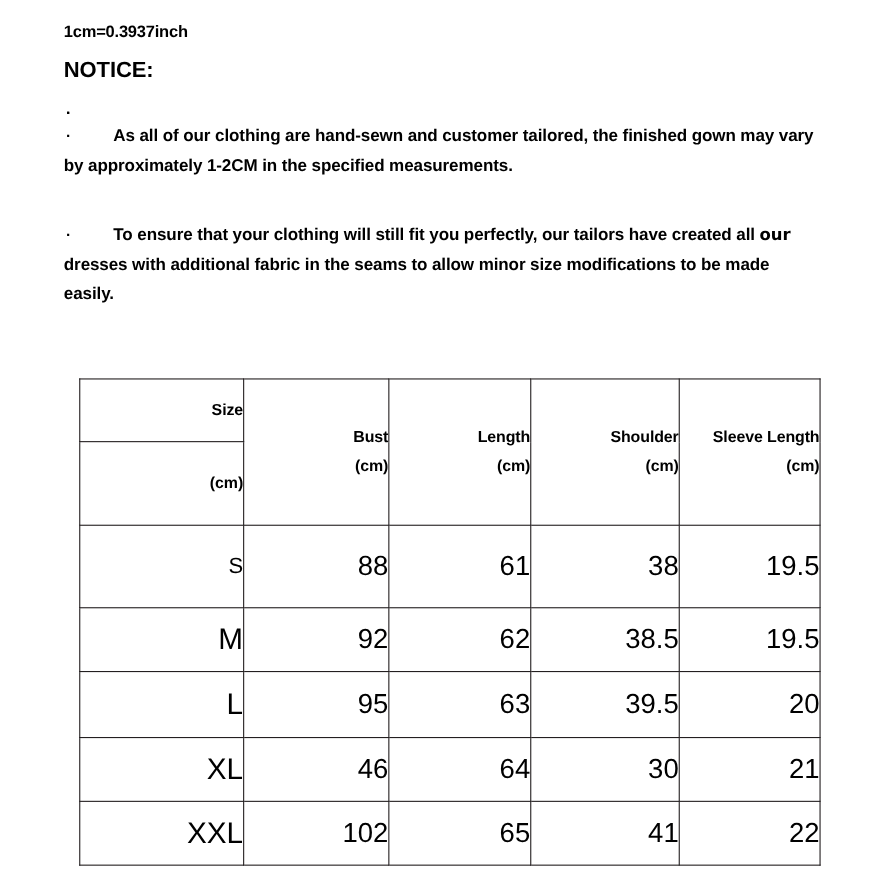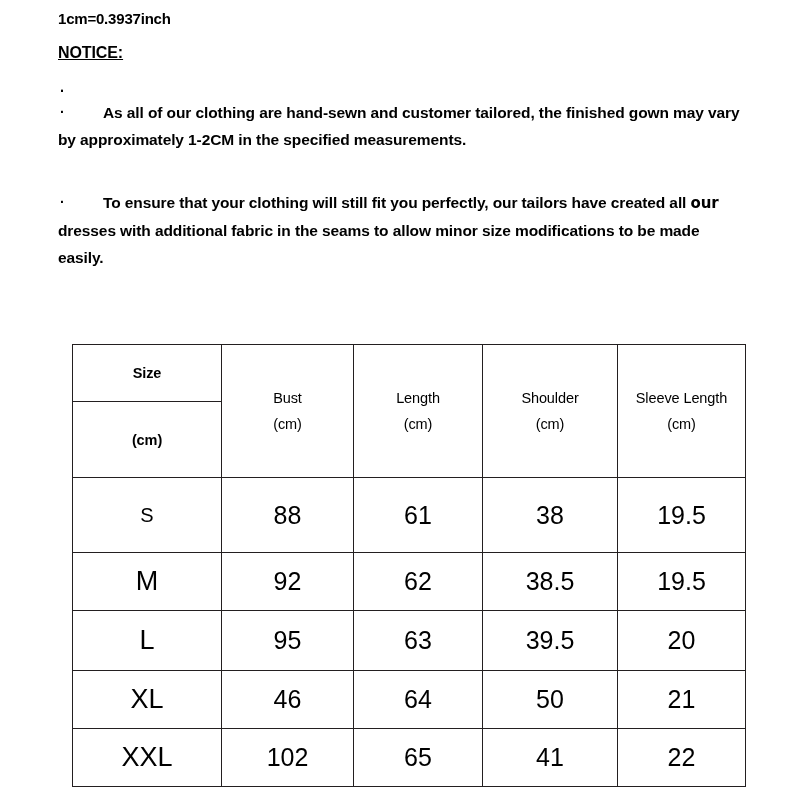--- a/index.html
+++ b/index.html
@@ -13,39 +13,38 @@
     position: relative;
     font-family: "Liberation Sans", "DejaVu Sans", sans-serif;
     color: #000000;
     overflow: hidden;
   }
 
   
   .notice-block {
     position: absolute;
     left: 58px;
-    top: 9px;
+    top: 20px;
     width: 690px;
   }
 
   .conv-line {
     font-size: 15px;
     font-weight: bold;
     letter-spacing: -0.2px;
     line-height: 20px;
     margin-bottom: 14px;
   }
 
   .notice-heading {
-    font-size: 16px;
+    font-size: 20px;
     font-weight: bold;
     letter-spacing: -0.1px;
     line-height: 20px;
     margin-bottom: 15px;
-    text-decoration: underline;
   }
 
   .bullet-row {
     position: relative;
     padding-left: 45px;
     margin-bottom: 13px;
   }
 
   .bullet-mark {
     position: absolute;
@@ -91,35 +90,35 @@
   }
 
   table.size-table {
     border-collapse: collapse;
     width: 100%;
     table-layout: fixed;
   }
 
   table.size-table td {
     border: 1.5px solid #231f20;
-    text-align: center;
+    text-align: right;
     vertical-align: middle;
     padding: 0;
   }
 
   
   col.c-size     { width: 149px; }
   col.c-bust     { width: 132px; }
   col.c-length   { width: 129px; }
   col.c-shoulder { width: 135px; }
   col.c-sleeve   { width: 128px; }
 
   .hdr-cell {
     font-size: 14.5px;
-    font-weight: normal;
+    font-weight: bold;
     letter-spacing: -0.1px;
     line-height: 26px;
     height: 131px;
   }
   .hdr-cell .unit {
     display: block;
   }
 
   .size-hdr-top {
     height: 56px;
@@ -234,21 +233,21 @@
         <td class="val-cell">95</td>
         <td class="val-cell">63</td>
         <td class="val-cell">39.5</td>
         <td class="val-cell">20</td>
       </tr>
 
       <tr class="row-xl">
         <td class="val-cell label-std">XL</td>
         <td class="val-cell">46</td>
         <td class="val-cell">64</td>
-        <td class="val-cell">50</td>
+        <td class="val-cell">30</td>
         <td class="val-cell">21</td>
       </tr>
 
       <tr class="row-xxl">
         <td class="val-cell label-std">XXL</td>
         <td class="val-cell">102</td>
         <td class="val-cell">65</td>
         <td class="val-cell">41</td>
         <td class="val-cell">22</td>
       </tr>

